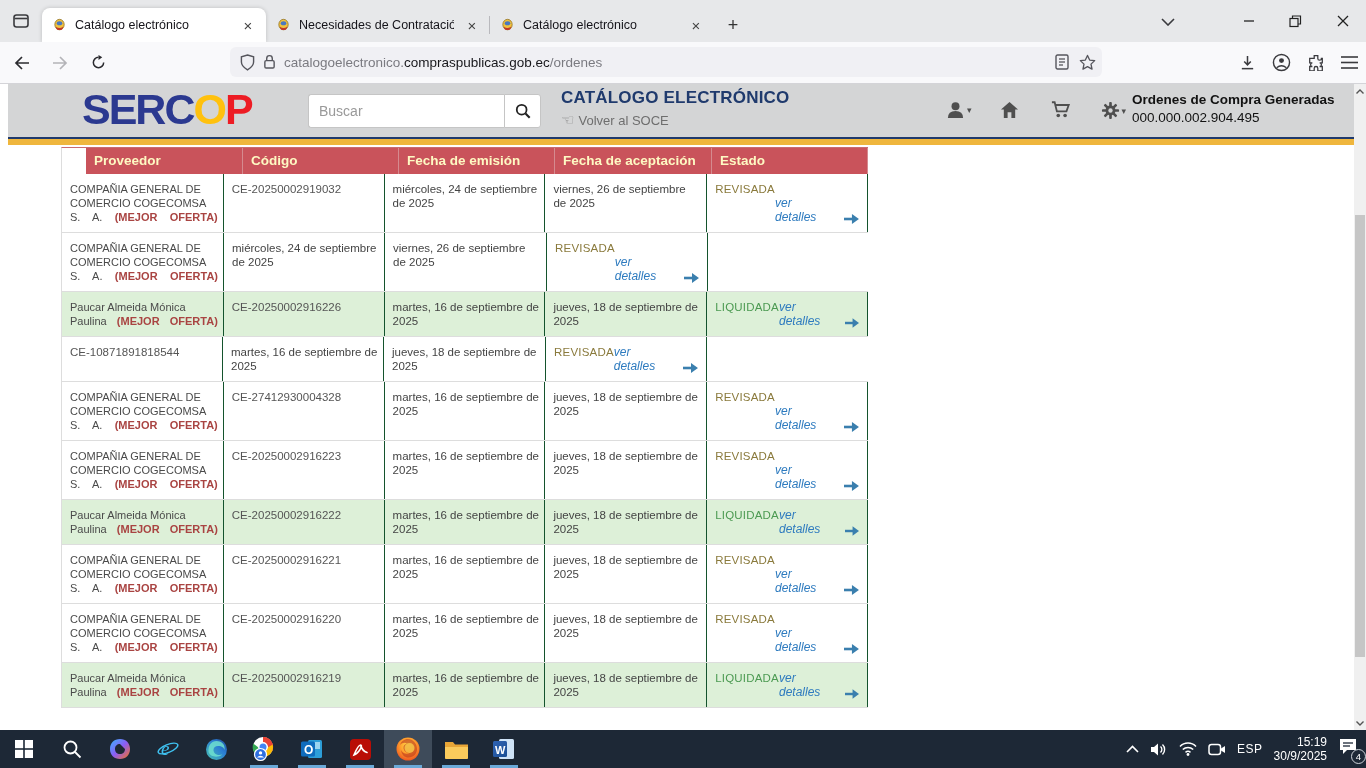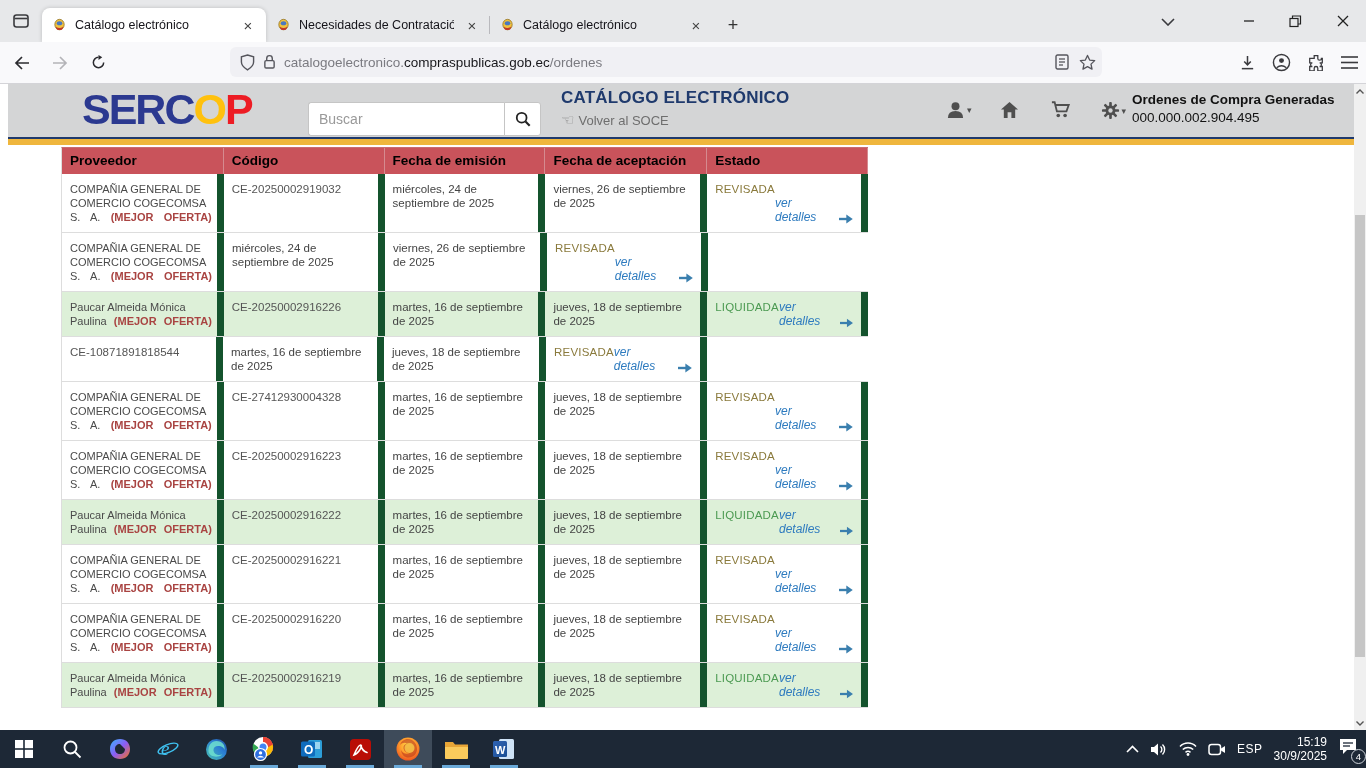--- a/index.html
+++ b/index.html
@@ -30,44 +30,44 @@
 
   
   .content { position:relative; height:646px; background:#fff; }
   .page { margin-right:12px; height:100%; position:relative; overflow:hidden;padding-left:8px; }
 
   .site-header { height:55px; background:#d4d5d6; border-bottom:2px solid var(--navy,#253a6e); position:relative; }
   .logo { position:absolute; left:74px; top:1px; font-size:43px; font-weight:bold; letter-spacing:-2px; }
   .logo .l-blue { color:#2b3990; }
   .logo .l-yellow { color:#ffc10e; }
   .logo .l-red { color:#ed1c24; }
-  .search-box { position:absolute; left:300px; top:18px; display:flex; }
+  .search-box { position:absolute; left:300px; top:10px; display:flex; }
   .search-box input { width:196px; height:34px; border:1px solid #c5c5c5; border-right:none; border-radius:3px 0 0 3px; padding:0 10px; font-size:14px; color:#333; outline:none; background:#fff; }
   .search-box input::placeholder { color:#999; }
   .search-btn { width:37px; height:34px; background:#fff; border:1px solid #c5c5c5; border-radius:0 3px 3px 0; display:flex; align-items:center; justify-content:center; }
   .site-title-block { position:absolute; left:553px; top:4px; }
   .site-title { font-size:17px; font-weight:bold; color:var(--navy,#1f3a6d); letter-spacing:.2px; }
   .back-link { margin-top:3px; font-size:13px; color:#6e6e6e; display:flex; align-items:center; gap:4px; }
   .hand { font-size:15px; color:#8a8a8a; }
   .hdr-icons { position:absolute; top:17px; left:938px; display:flex; align-items:flex-start; }
   .hdr-ic { display:flex; align-items:center; color:#4f4f4f; }
   .caret { font-size:9px; color:#4f4f4f; margin-left:2px; }
   .ic-person { margin-right:28px; } .ic-home { margin-right:32px; } .ic-cart { margin-right:30px; }
   .orders-block { position:absolute; left:1124px; top:7px; width:215px; color:#121212; }
   .orders-label { font-size:13.5px; font-weight:bold; line-height:18px; }
   .orders-number { font-size:13.5px; line-height:18px; }
   .gold-bar { height:6px; background:var(--gold,#efb63d); }
 
   
   .table { position:absolute; left:61px; top:63px; width:807px; border-left:1px solid #ddd; border-top:1px solid #c96b71; }
-  .thead { display:flex; background:var(--header-bar-red,#c9535b); color:#000000; font-size:13.5px; font-weight:bold; }
+  .thead { display:flex; background:var(--header-bar-red,#c9535b); color:#fef9c3; font-size:13.5px; font-weight:bold;margin-left:24px; }
   .th { padding:5px 8px 6px; border-right:1px solid #d58a8f; }
   .tr { display:flex; background:#fff; border-bottom:1px solid #ddd; }
   .tr.green { background:var(--row-green,#ddf0d8); }
-  .td { padding:8px 5px 8px 8px; border-right:7px solid #14532d; font-size:11.5px; color:#444; line-height:14px; }
+  .td { padding:8px 5px 8px 8px; border-right:1px solid #14532d; font-size:11.5px; color:#444; line-height:14px; }
   .c1 { width:162px; } .c2 { width:161px; } .c3 { width:161px; } .c4 { width:162px; } .c5 { width:161px; }
   .c-prov { font-size:11px; color:#4a4a4a; text-align:left; text-align-last:justify; }
   .mejor { font-weight:bold; color:var(--mejor-oferta-red,#a94442); }
   .c-code { color:#555; }
   .c-est { display:flex; flex-direction:row; }
   .status { font-size:11.5px; letter-spacing:.2px; }
   .st-warning { color:var(--status-revisada,#8a7a3c); }
   .st-success { color:var(--status-liquidada,#4c9a52); }
   .details { margin-top:auto; align-self:flex-end; display:flex; align-items:flex-end; gap:8px; font-size:12px; color:var(--link-blue,#2e7bbf); padding-right:3px; cursor:pointer;font-style:italic; }
 

